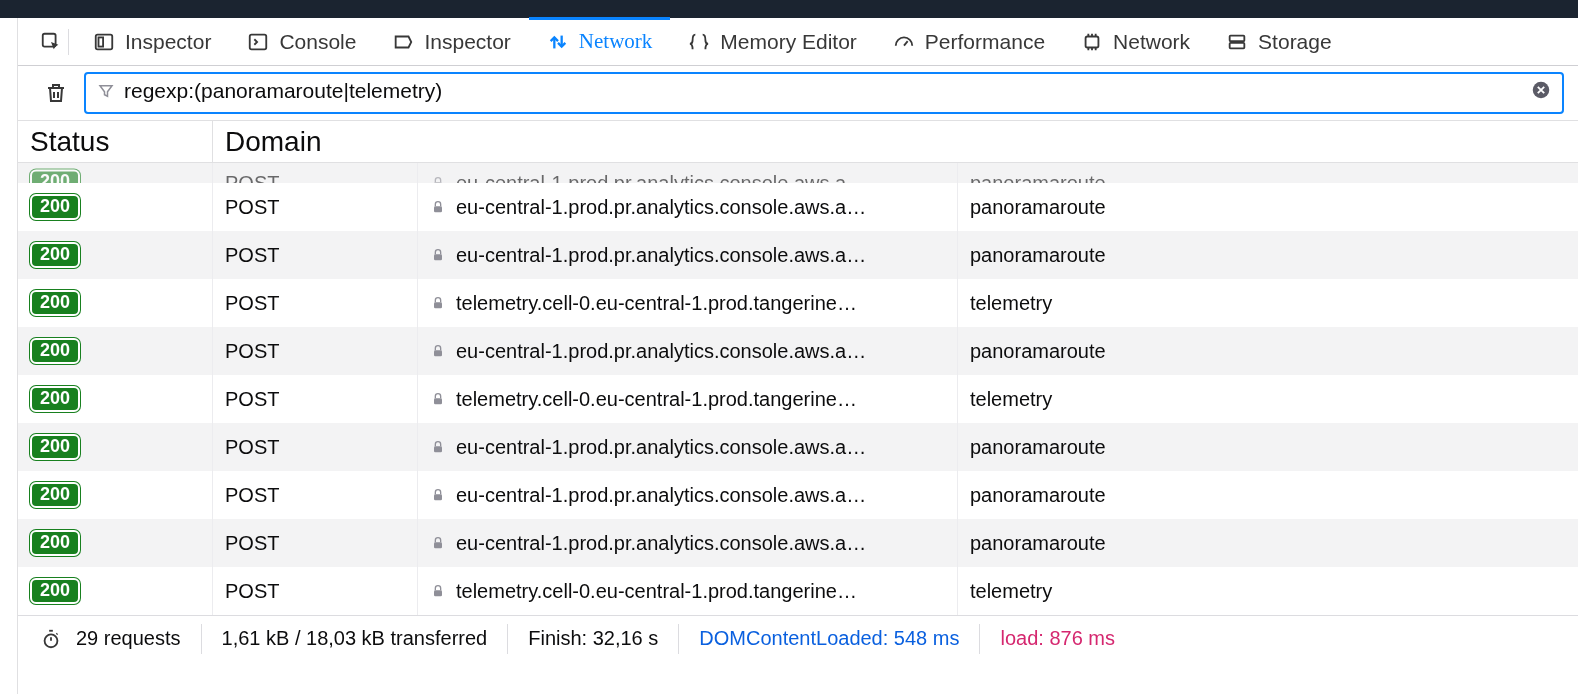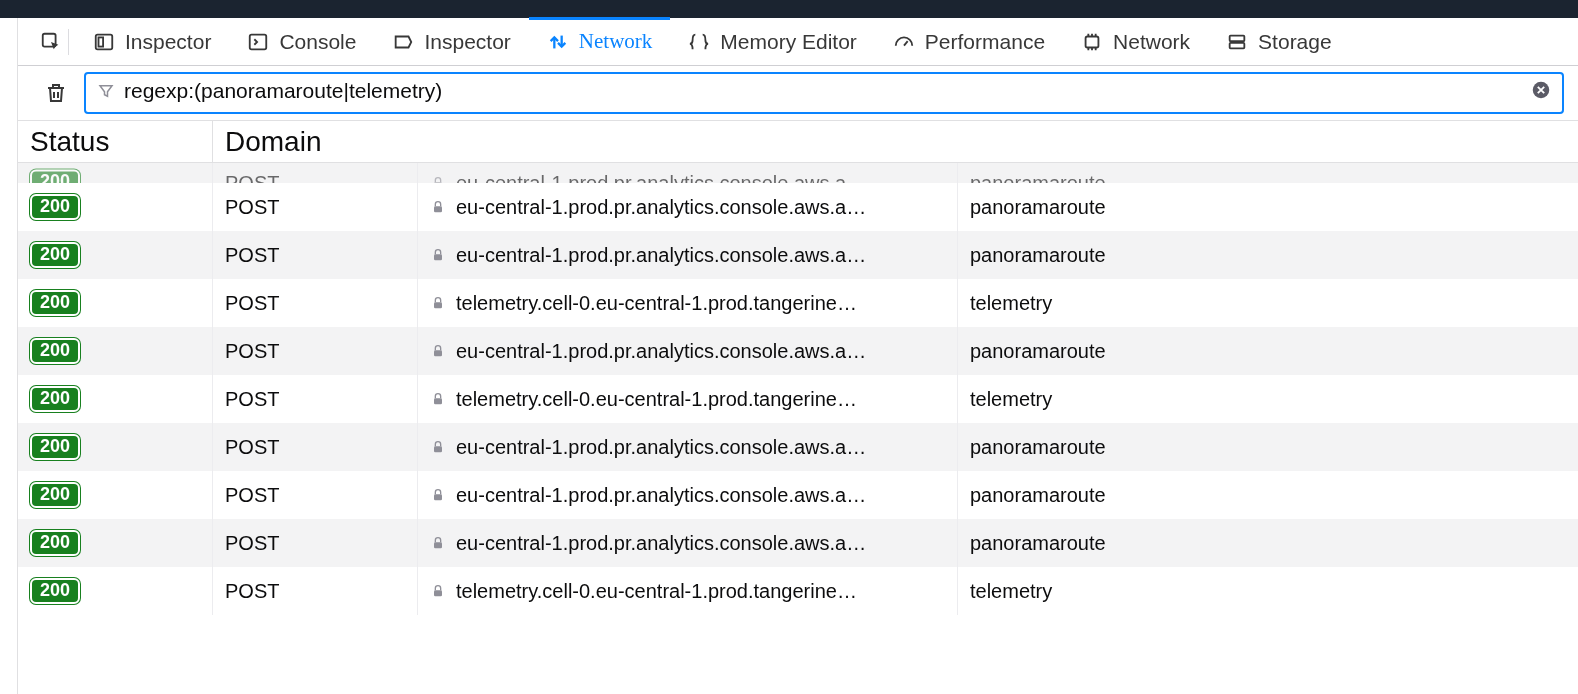--- a/index.html
+++ b/index.html
@@ -483,14 +483,29 @@
             </span>
             <span class="domain-txt">telemetry.cell-0.eu-central-1.prod.tangerine…</span>
           </div>
           <div class="td">
             <span>telemetry</span>
           </div>
         </div>
       </div>
   </div>
 
+  <div class="footer">
+    <span class="perf-ic">
+      <svg viewBox="0 0 24 24" width="22" height="22" fill="none" stroke="#383838" stroke-width="2">
+          <circle cx="12" cy="14" r="7"></circle>
+          <path d="M12 10v4"></path>
+          <path d="M10 3h4"></path>
+          <path d="M18 7l1-1"></path>
+        </svg>
+    </span>
+    <div class="foot-item">29 requests</div>
+    <div class="foot-item">1,61 kB / 18,03 kB transferred</div>
+    <div class="foot-item">Finish: 32,16 s</div>
+    <div class="foot-item domcl">DOMContentLoaded: 548 ms</div>
+    <div class="foot-item loadc">load: 876 ms</div>
+  </div>
 
 </div>
 
 </body></html>

